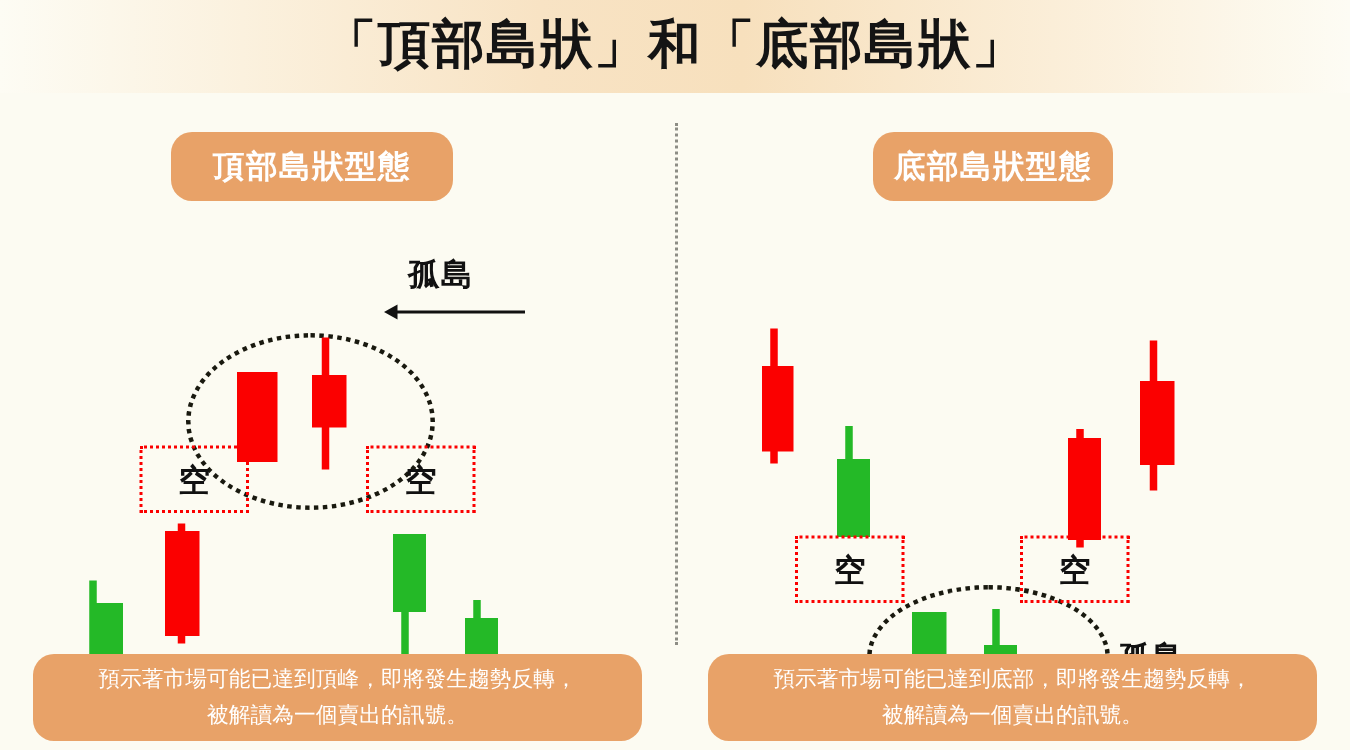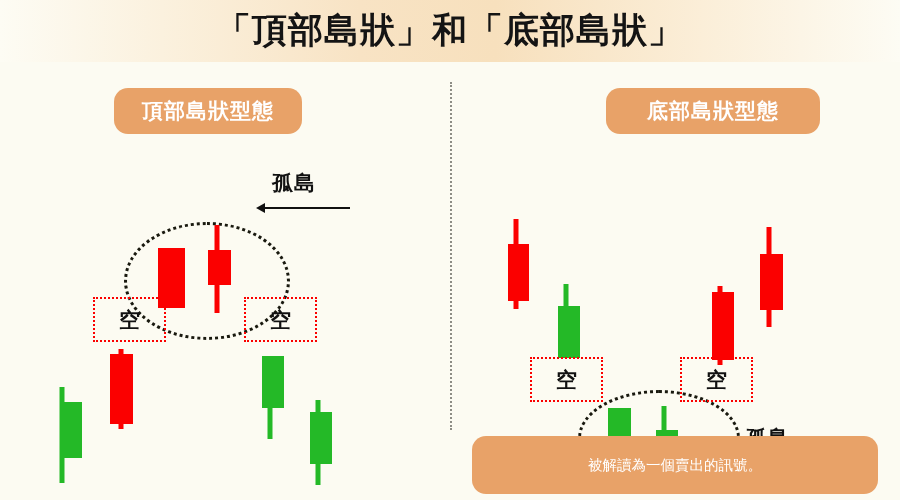--- a/index.html
+++ b/index.html
@@ -77,21 +77,21 @@
     color: #ffffff;
     font-size: 21px;
     font-weight: bold;
     letter-spacing: 1px;
     display: flex;
     align-items: center;
     justify-content: center;
     white-space: nowrap;
   }
   .panel-left .badge  { left: 114px; width: 188px; }
-  .panel-right .badge { left: 132px; width: 214px; margin-left: 24px; }
+  .panel-right .badge { left: 132px; width: 160px; }
 
   
   .stage {
     position: absolute;
     left: 0; top: 0;
     width: 450px;
     height: 438px;
   }
 
   
@@ -238,20 +238,24 @@
       </div>
 
       <div class="island-label" style="left:272px; top:107px;">孤島</div>
       <div class="island-arrow" style="left:256px; top:140px; width:94px;">
         <div class="head"></div>
         <div class="shaft" style="width:88px;"></div>
       </div>
 
     </div>
 
+    <div class="caption">
+      <div class="line">預示著市場可能已達到頂峰，即將發生趨勢反轉，</div>
+      <div class="line">被解讀為一個賣出的訊號。</div>
+    </div>
   </div>
 
   <div class="panel panel-right">
 
     <div class="badge">底部島狀型態</div>
 
     <div class="stage">
 
       <div class="island-ellipse" style="left:128px; top:328px; width:162px; height:96px;"></div>
 
@@ -294,17 +298,18 @@
 
       <div class="island-label" style="left:296px; top:362px;">孤島</div>
       <div class="island-arrow" style="left:232px; top:392px; width:66px;">
         <div class="head"></div>
         <div class="shaft" style="width:60px;"></div>
       </div>
 
     </div>
 
     <div class="caption">
+      <div class="line">預示著市場可能已達到底部，即將發生趨勢反轉，</div>
       <div class="line">被解讀為一個賣出的訊號。</div>
     </div>
   </div>
 
 </div>
 
 </body></html>

